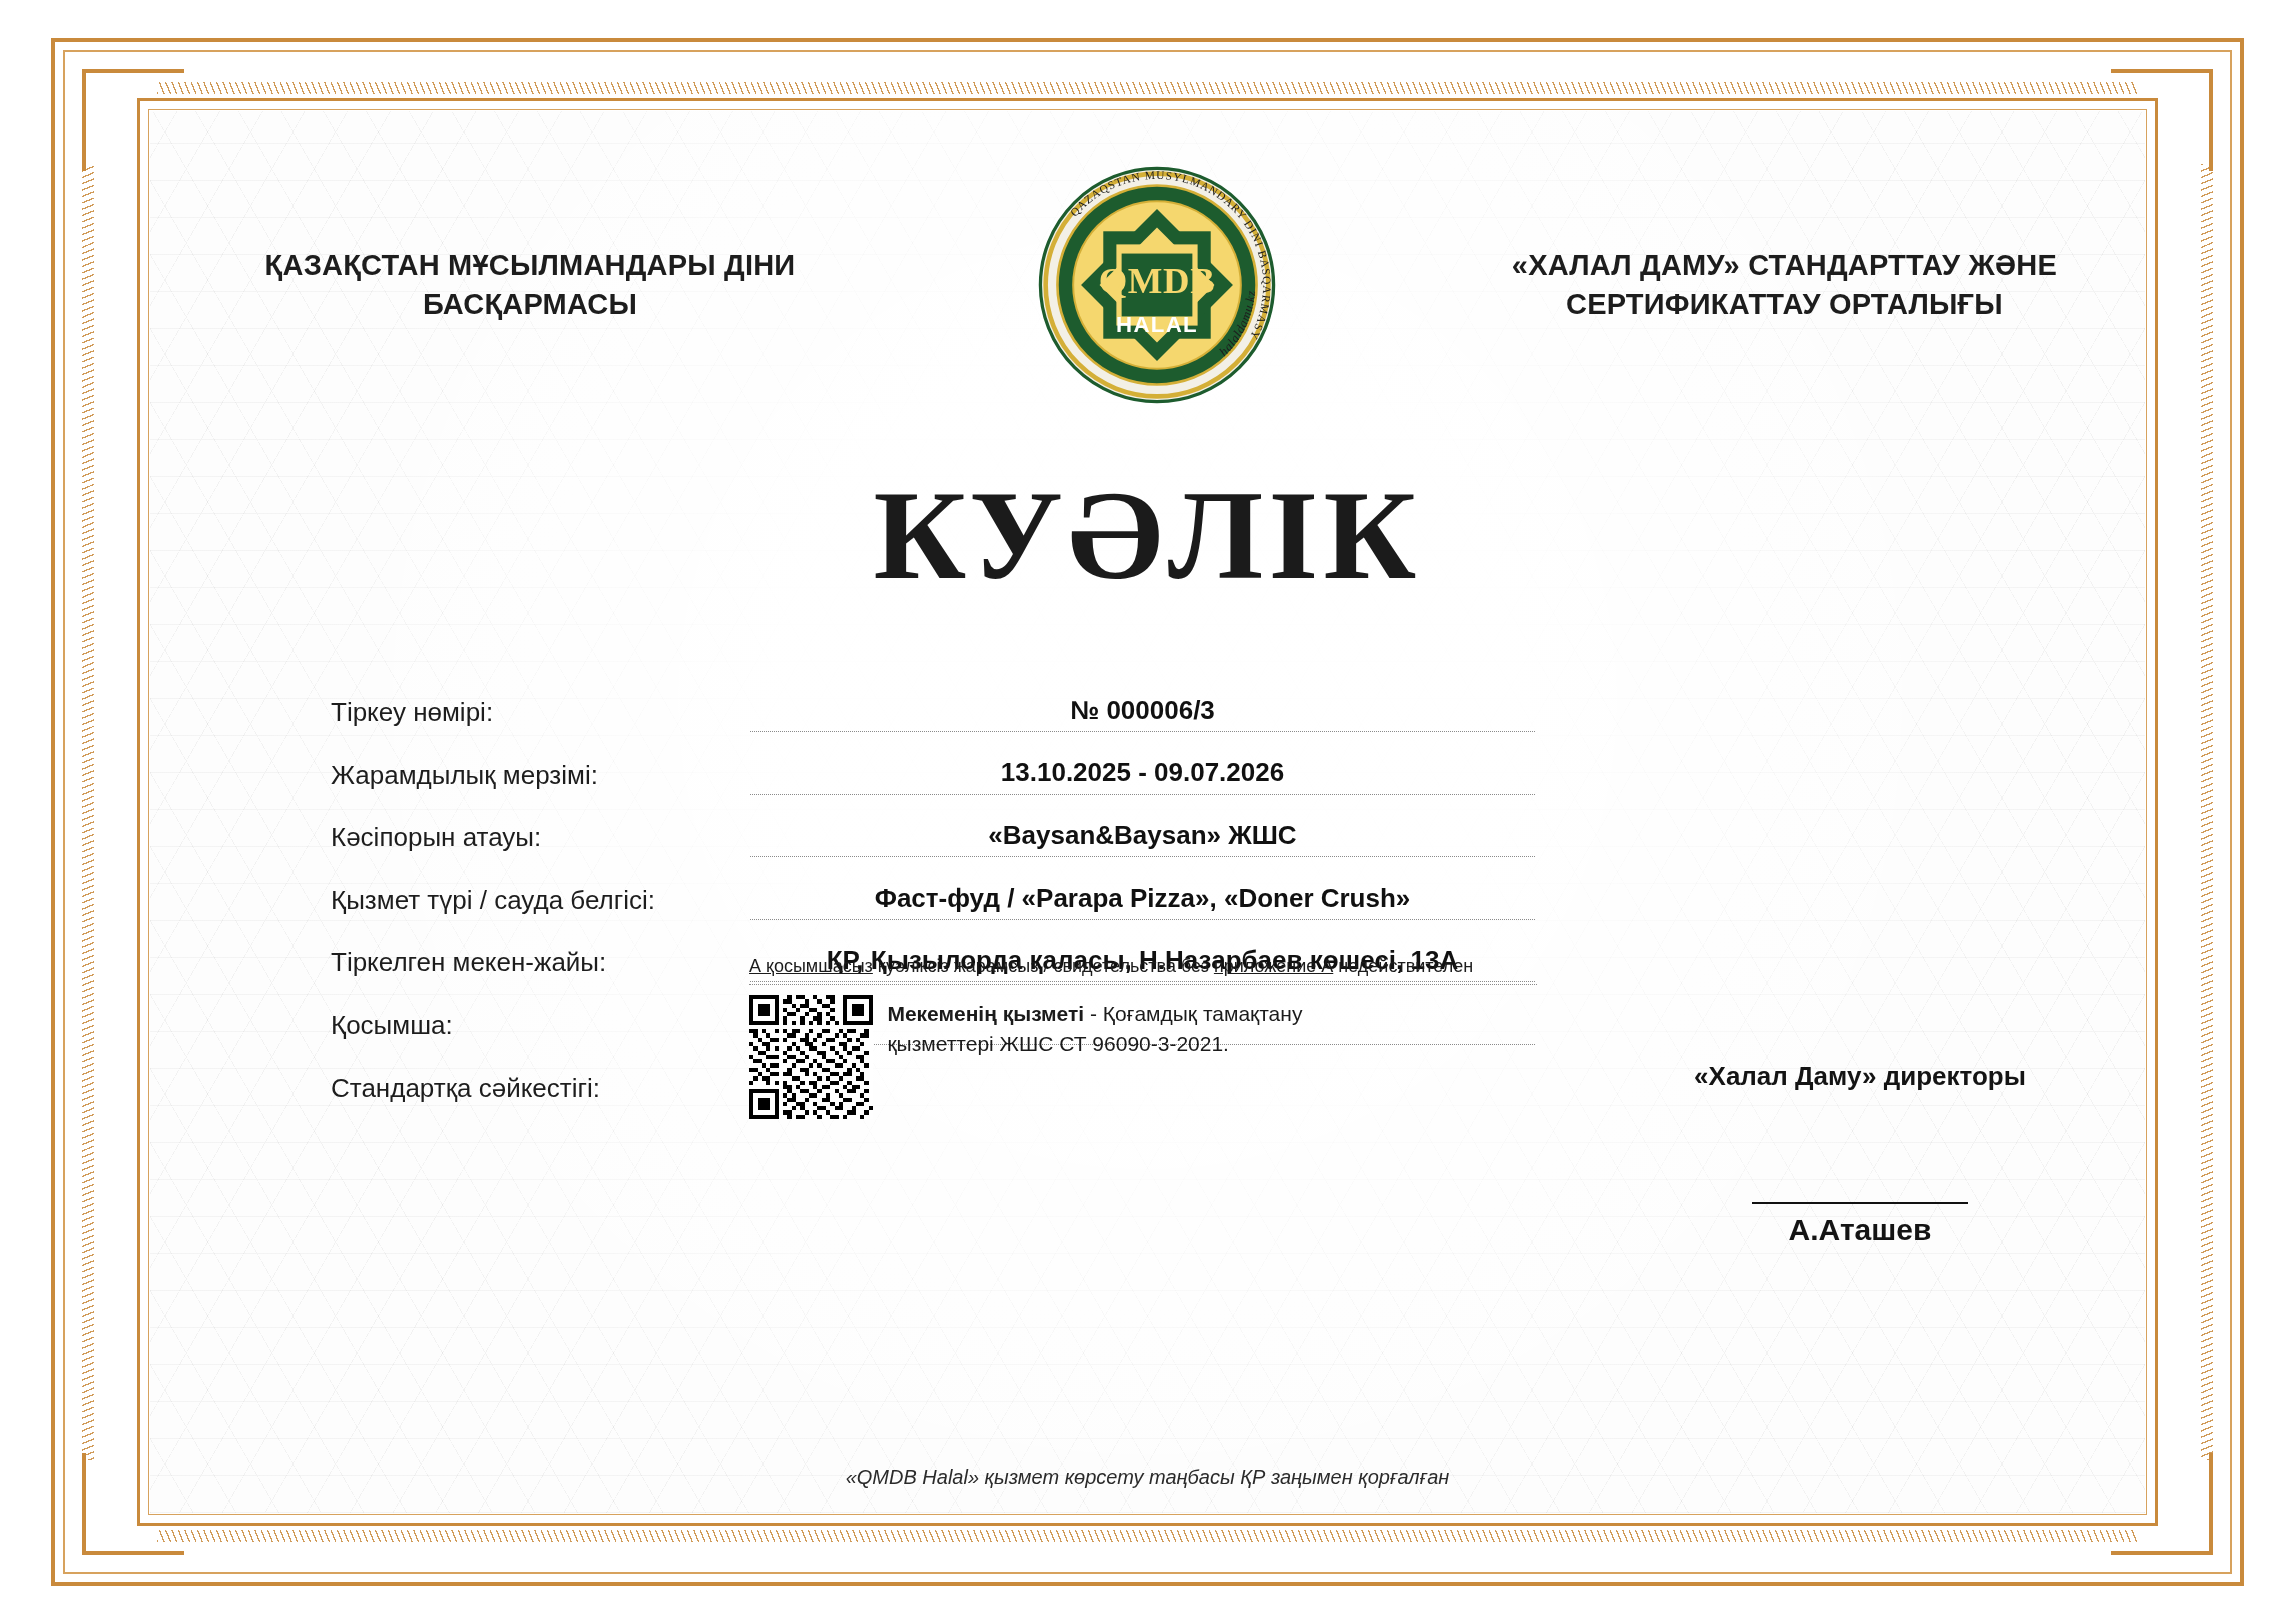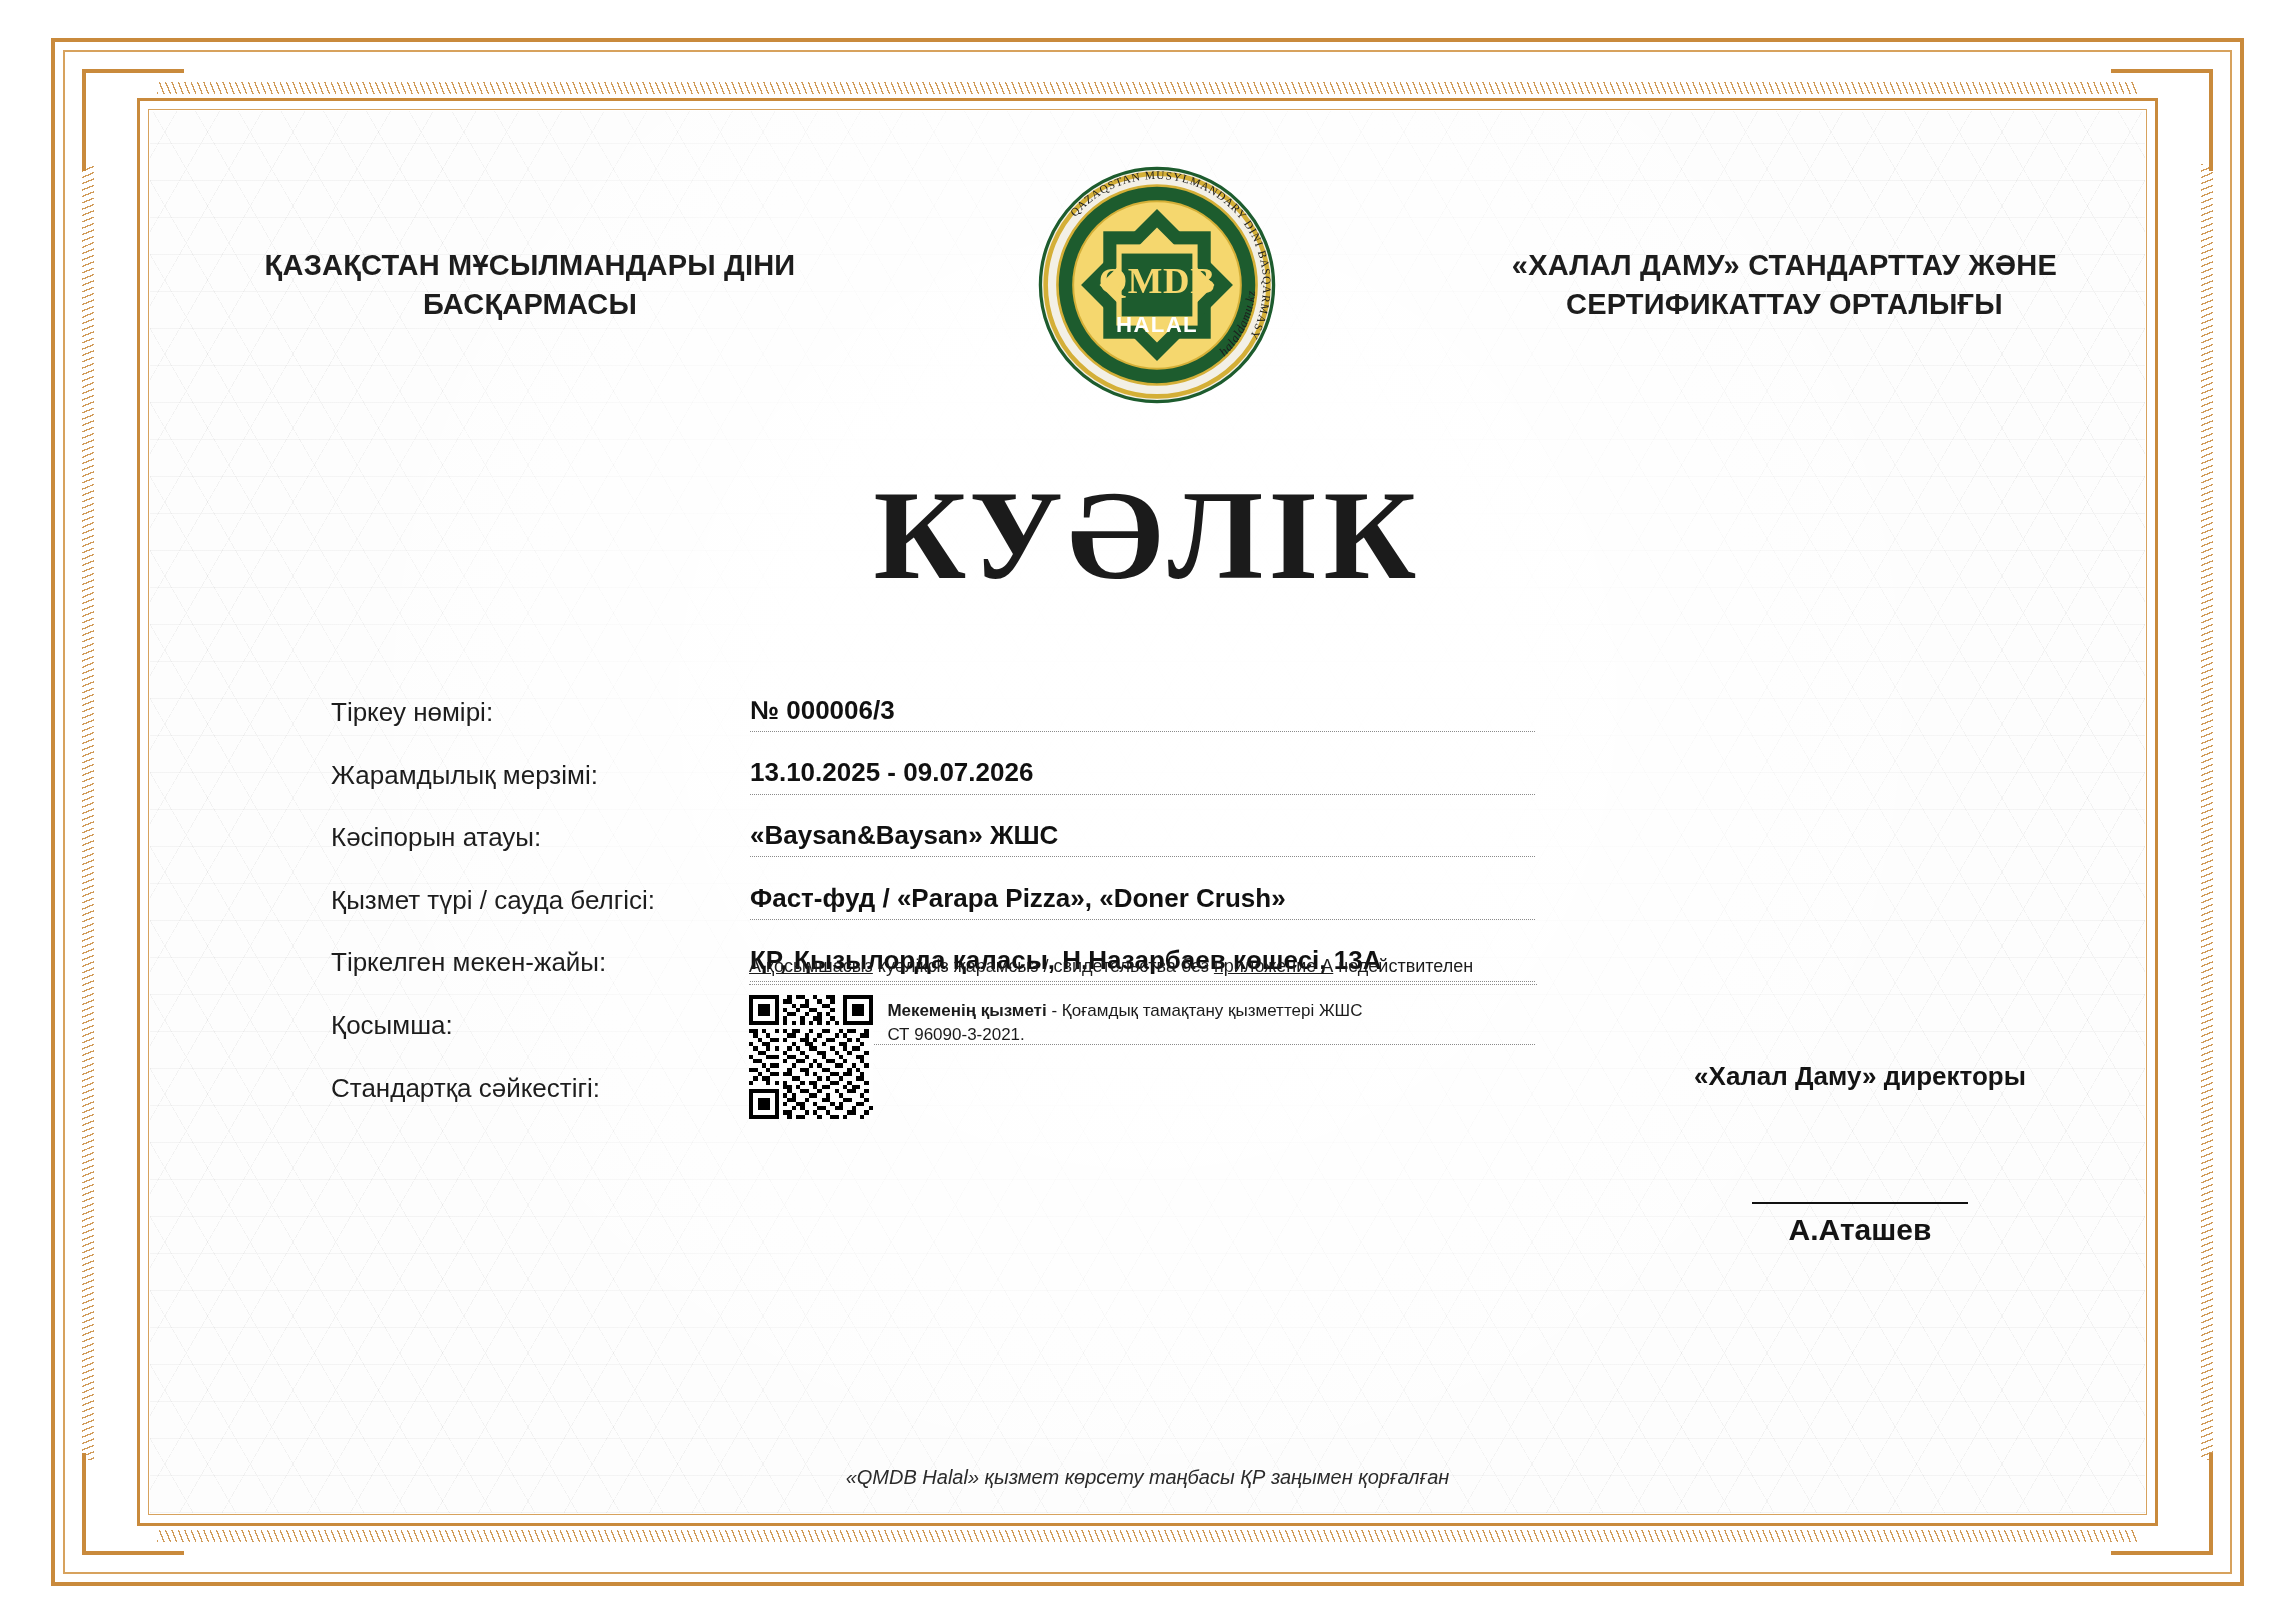--- a/index.html
+++ b/index.html
@@ -168,20 +168,21 @@
   }
   .field-label {
     flex: 0 0 419px;
     font-size: 26px;
     color: #1d1d1d;
     padding-bottom: 3.9px;
   }
   .field-value {
     flex: 1;
     position: relative;
+    text-align: center;
     font-size: 26px;
     font-weight: bold;
     color: #111;
     padding-bottom: 5.2px;
     border-bottom: 1.3px dotted #8a8a8a;
     white-space: nowrap;
   }
   .field-value.empty { min-height: 29px; }
 
   
@@ -204,21 +205,21 @@
     top: 880px;
     display: flex;
     align-items: flex-start;
   }
   .qr {
     width: 124px; height: 124px;
     flex: 0 0 124px;
     margin-right: 14.4px;
   }
   .std-text {
-    font-size: 17px;
+    font-size: 21px;
     line-height: 1.42;
     color: #1b1b1b;
     max-width: 478px;
     padding-top: 3.9px;
   }
   .std-text b { font-weight: bold; }
 
   
   .signature {
     position: absolute;

